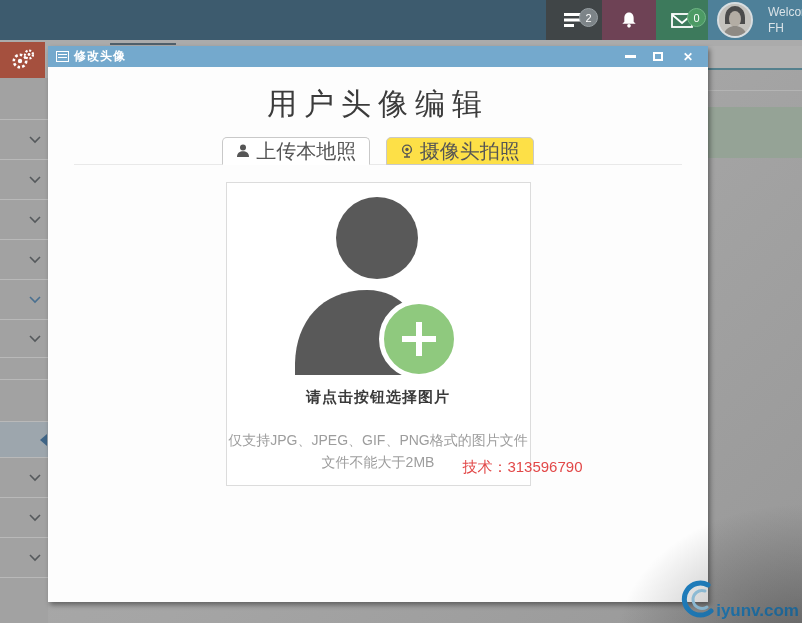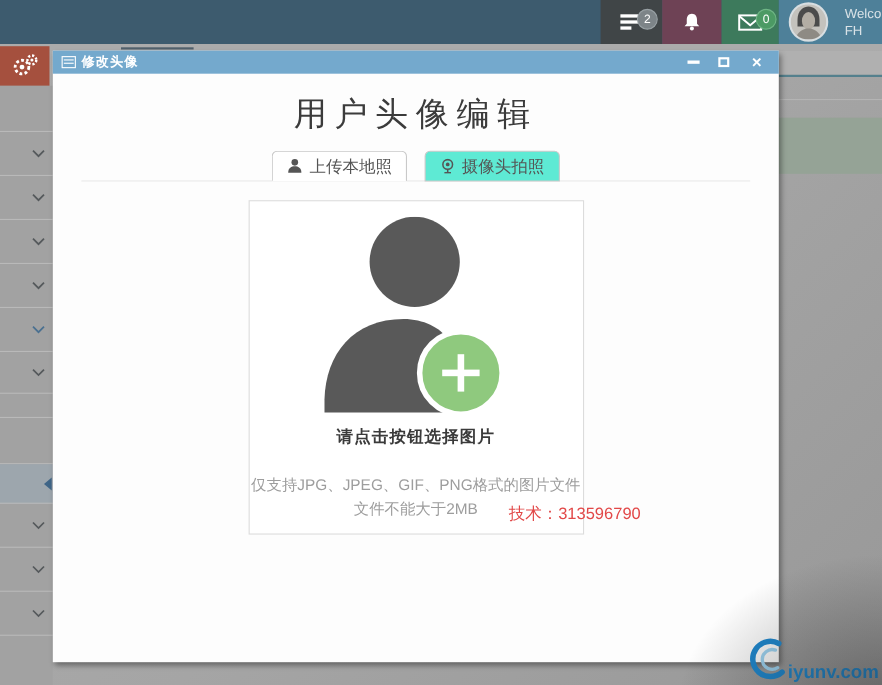--- a/index.html
+++ b/index.html
@@ -56,23 +56,23 @@
   .ctl-min i { display:block; width:11px; height:3px; background:#fff; }
   .ctl-max i { display:block; width:10px; height:9px; border:2px solid #fff; }
 
   .modal-body { position:relative; height:535px; }
   .heading { text-align:center; padding-top:17px; font-family:"DejaVu Serif","Liberation Serif",serif;
              font-size:30px; color:#3b3b3b; letter-spacing:7px; }
 
   .tabbar { position:relative; margin-top:12px; height:28px; text-align:center; }
   .tabbar::after { content:""; position:absolute; left:26px; right:26px; bottom:0; height:1px; background:#e9e9e9; }
   .tab { position:relative; display:inline-flex; align-items:center; gap:6px; height:28px; padding:0 13px;
-         font-size:15px; color:#555; border:1px solid #c9c9c9; border-radius:5px 5px 0 0; cursor:pointer; z-index:2; vertical-align:bottom; }
+         font-size:20px; color:#555; border:1px solid #c9c9c9; border-radius:5px 5px 0 0; cursor:pointer; z-index:2; vertical-align:bottom; }
   .tab-active { background:#fff; border-bottom-color:#fff; }
-  .tab-inactive { background:#5eead4; margin-left:11px; }
+  .tab-inactive { background:#fde047; margin-left:11px; }
 
   .upload-box { position:relative; width:305px; height:304px; margin:17px auto 0; border:1px solid #dcdcdc;
                 background:#fff; text-align:center; }
   .sil-svg { display:block; margin:14px auto 0; }
   .add-btn { position:absolute; left:152px; top:116px; width:80px; height:80px; border-radius:50%;
              background:#8fc97e; border:5px solid #fff; cursor:pointer; }
   .add-btn::before, .add-btn::after { content:""; position:absolute; background:#fff; }
   .add-btn::before { left:18px; top:32px; width:34px; height:6px; }
   .add-btn::after  { left:32px; top:18px; width:6px; height:34px; }
   .prompt { margin-top:6px; font-size:15px; font-weight:bold; color:#3a3a3a; letter-spacing:1px; }

